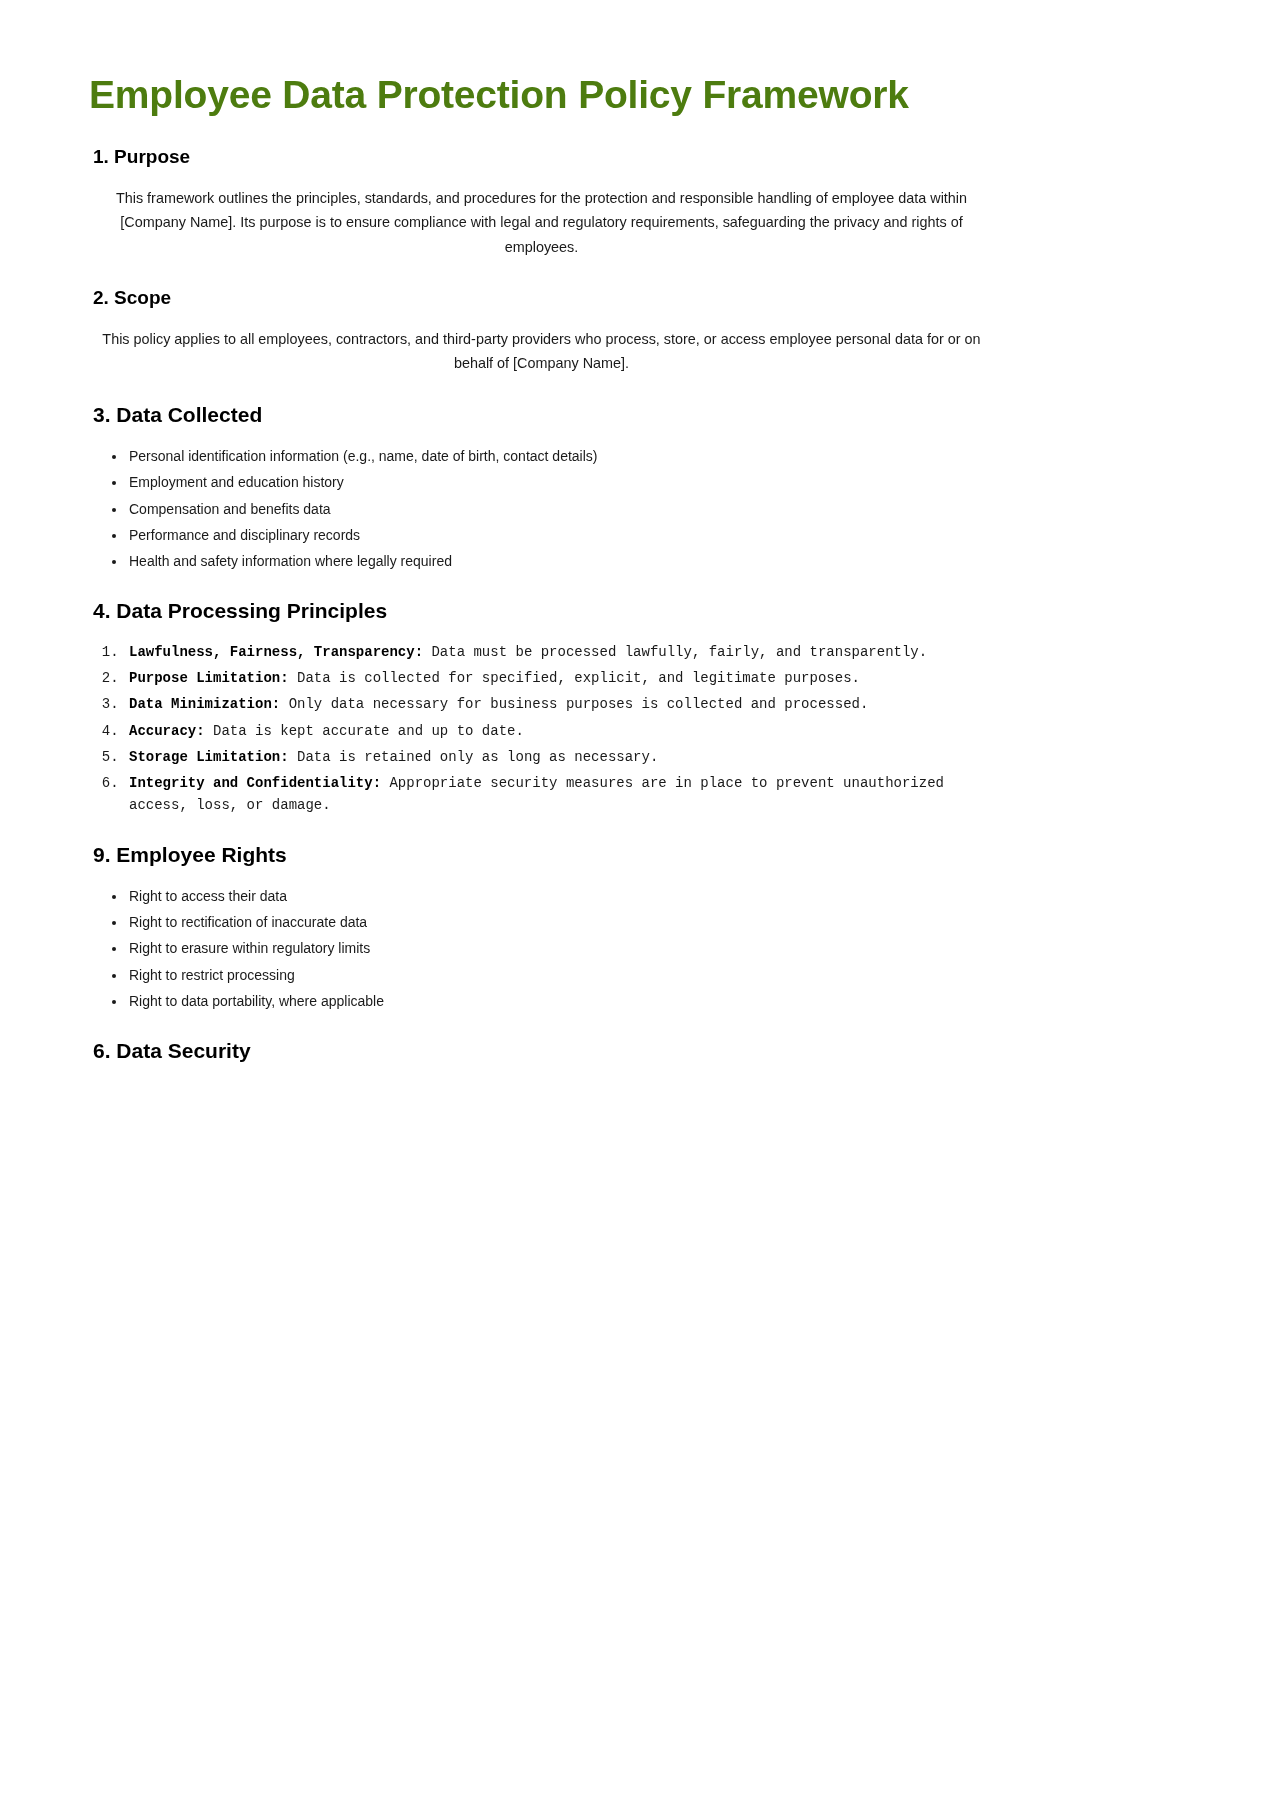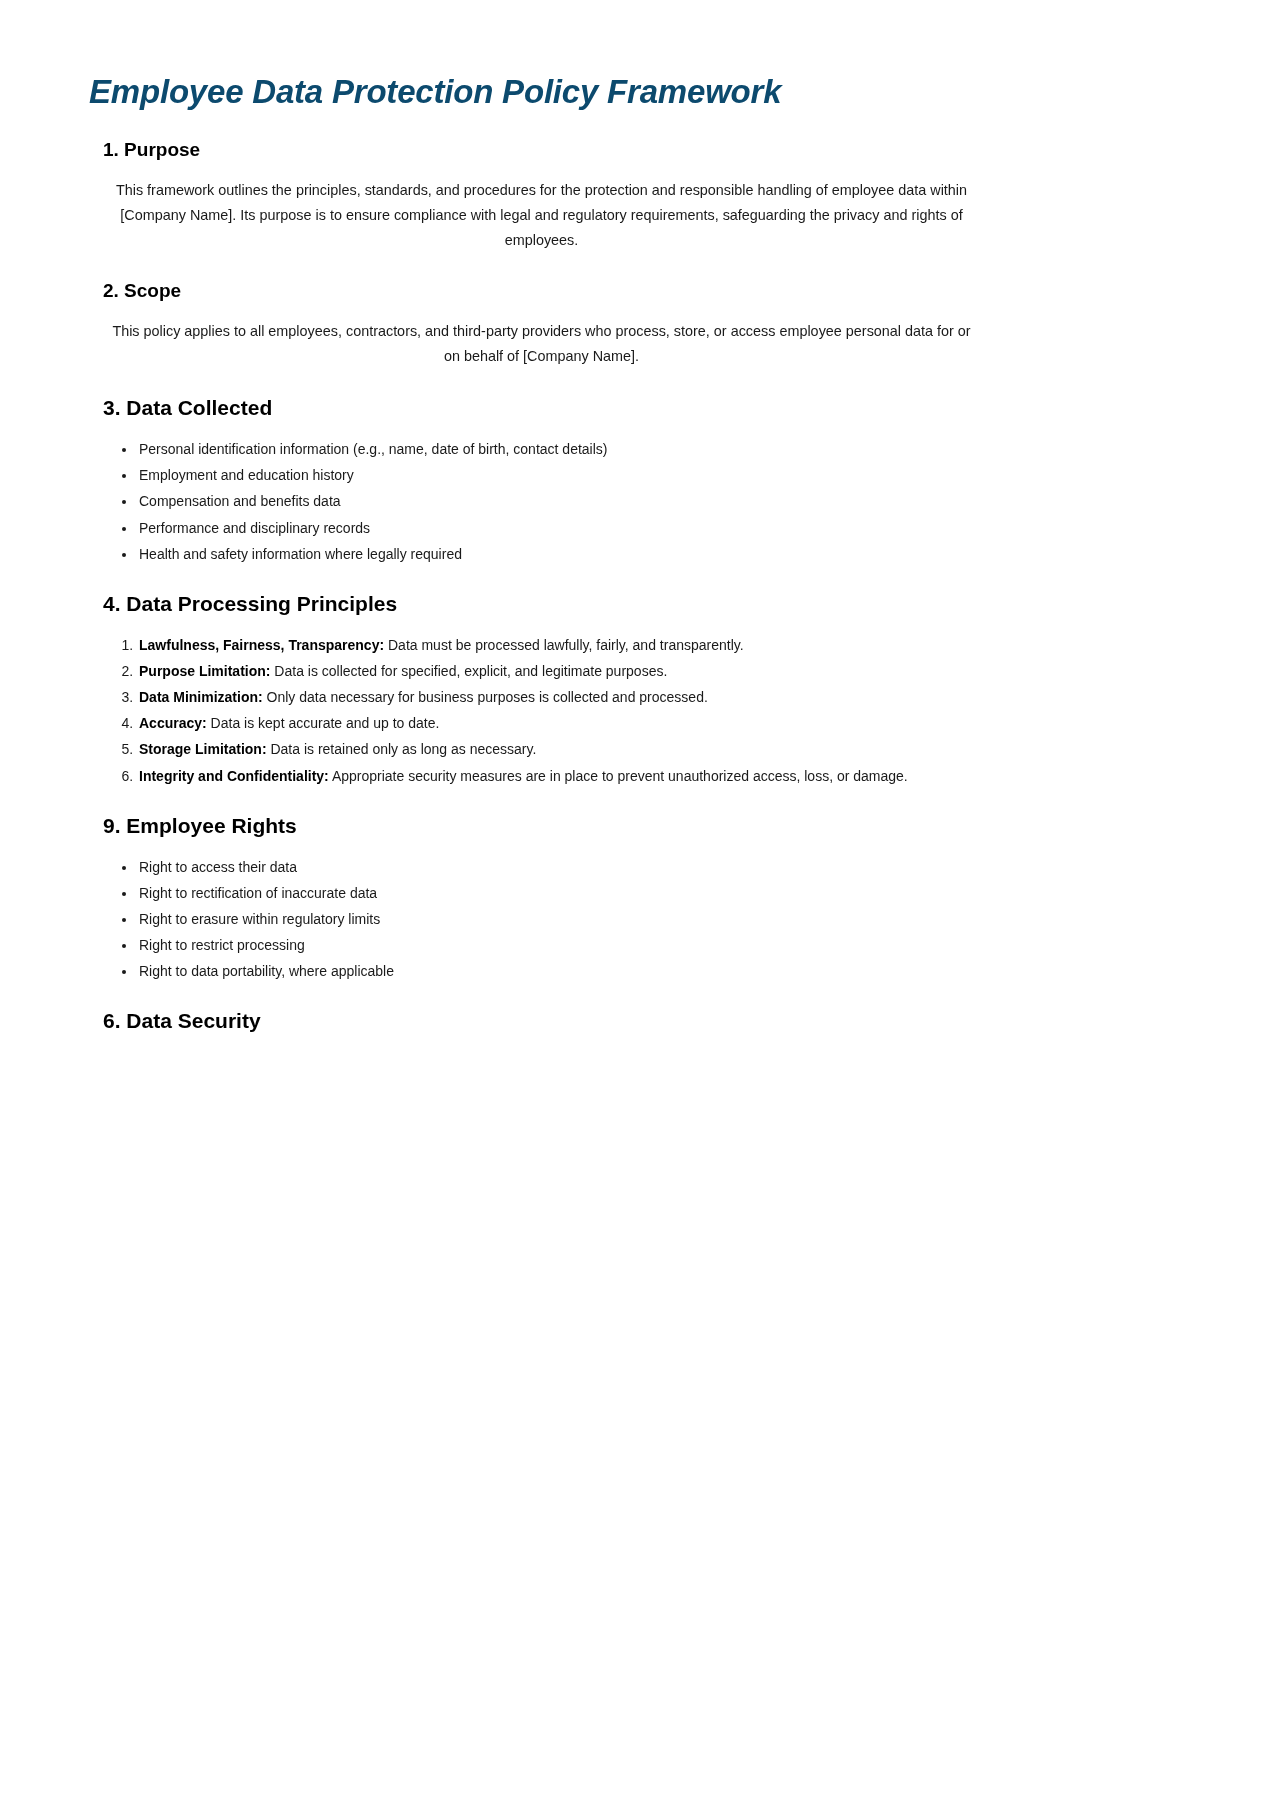--- a/index.html
+++ b/index.html
@@ -26,27 +26,26 @@
   .doc-body {
     position: absolute;
     left: 89px;
     top: 72px;
     width: 905px;
     
     height: 1058px;
     overflow: hidden;
   }
   .doc-title {
-    font-size: 33px;
+    font-size: 39px;
     line-height: 1.2;
     font-weight: bold;
     letter-spacing: -0.2px;
     margin: 0 0 26px 0;
-    color: #0c4a6e;
-    font-style: italic;
+    color: #4d7c0f;
   }
   h2.section-heading {
     font-size: 19px;
     line-height: 1.25;
     font-weight: bold;
     margin: 0 0 17px 0;
     color: #000000;
   }
   h2.section-heading.large {
     font-size: 21px;
@@ -60,34 +59,34 @@
   }
   ul.section-list,
   ol.section-list {
     margin: 0 0 26px 0;
     padding-left: 34px;
     font-size: 14px;
     line-height: 1.58;
     color: #1a1a1a;
   }
   ul.section-list { list-style: disc; }
-  ol.section-list { list-style: decimal; }
+  ol.section-list { list-style: decimal; font-family: Liberation Mono, monospace; }
   ul.section-list li,
   ol.section-list li {
     margin: 0 0 4px 0;
     padding-left: 2px;
   }
   ol.section-list li::marker {
     font-weight: normal;
   }
   .lead {
     font-weight: bold;
     color: #000000;
   }
-  .section-block { margin: 14px; }
+  .section-block { margin: 4px; }
 </style>
 </head>
 <body>
 
 <div class="page">
   <div class="doc-body">
 
     <h1 class="doc-title">Employee Data Protection Policy Framework</h1>
 
     <div class="section-block">

